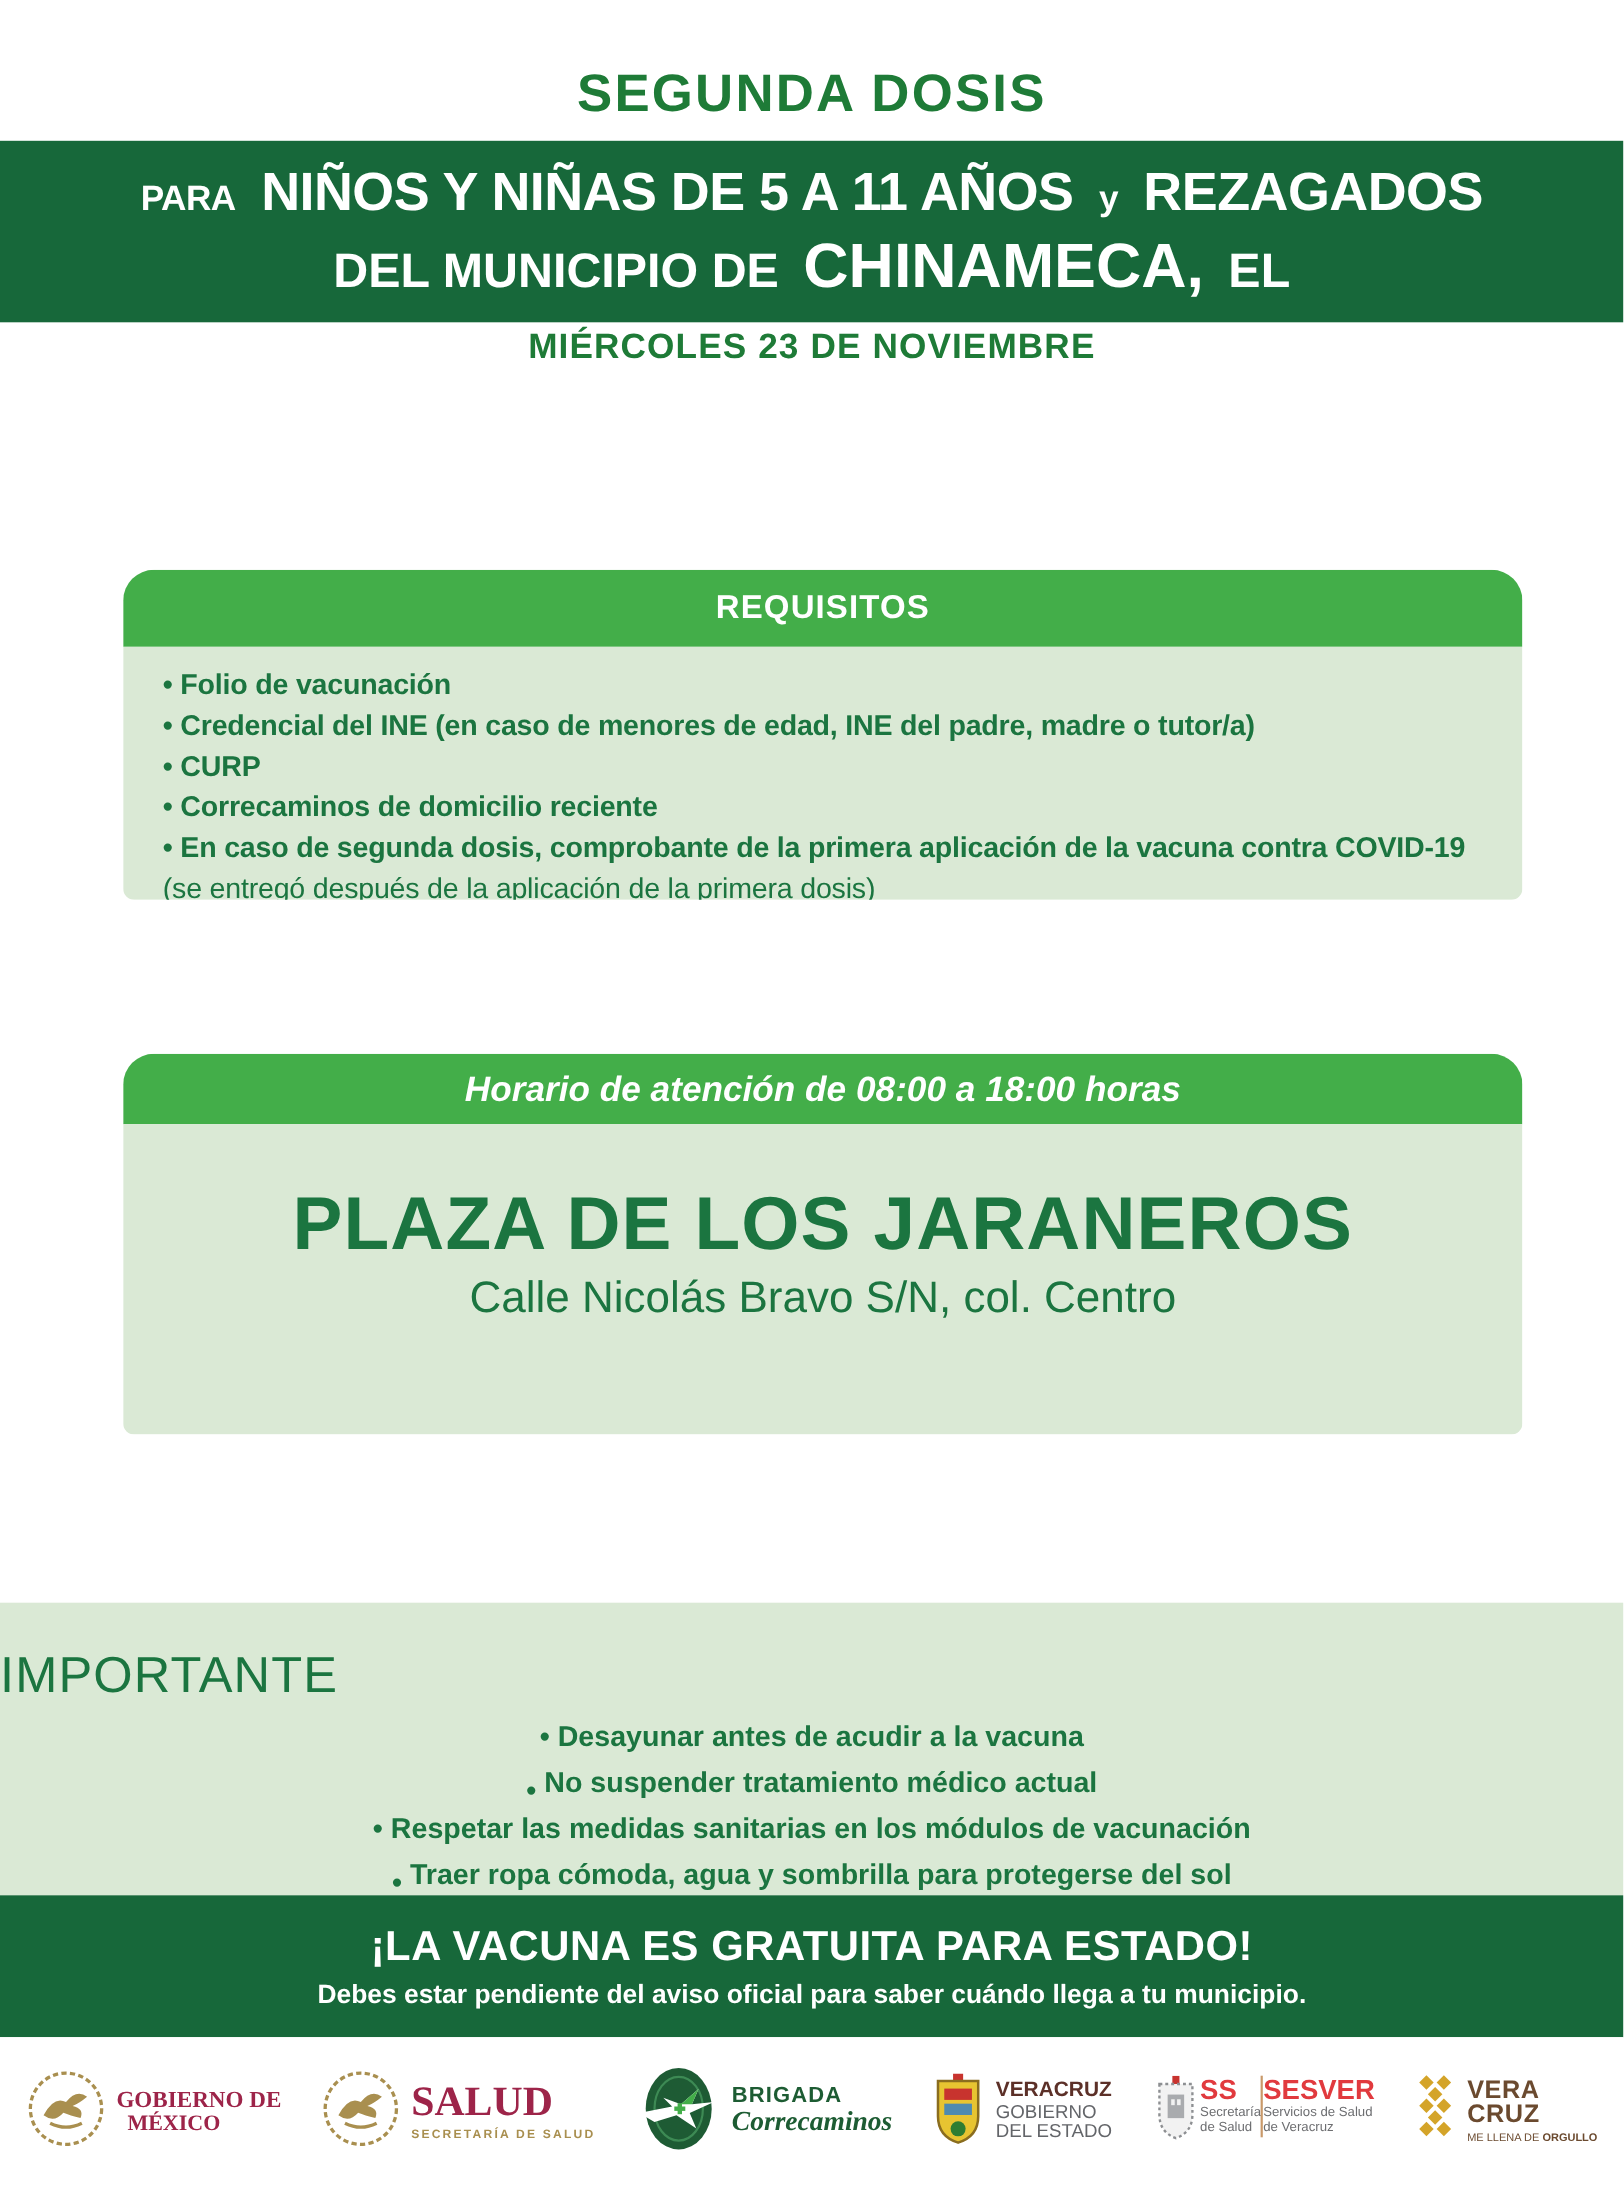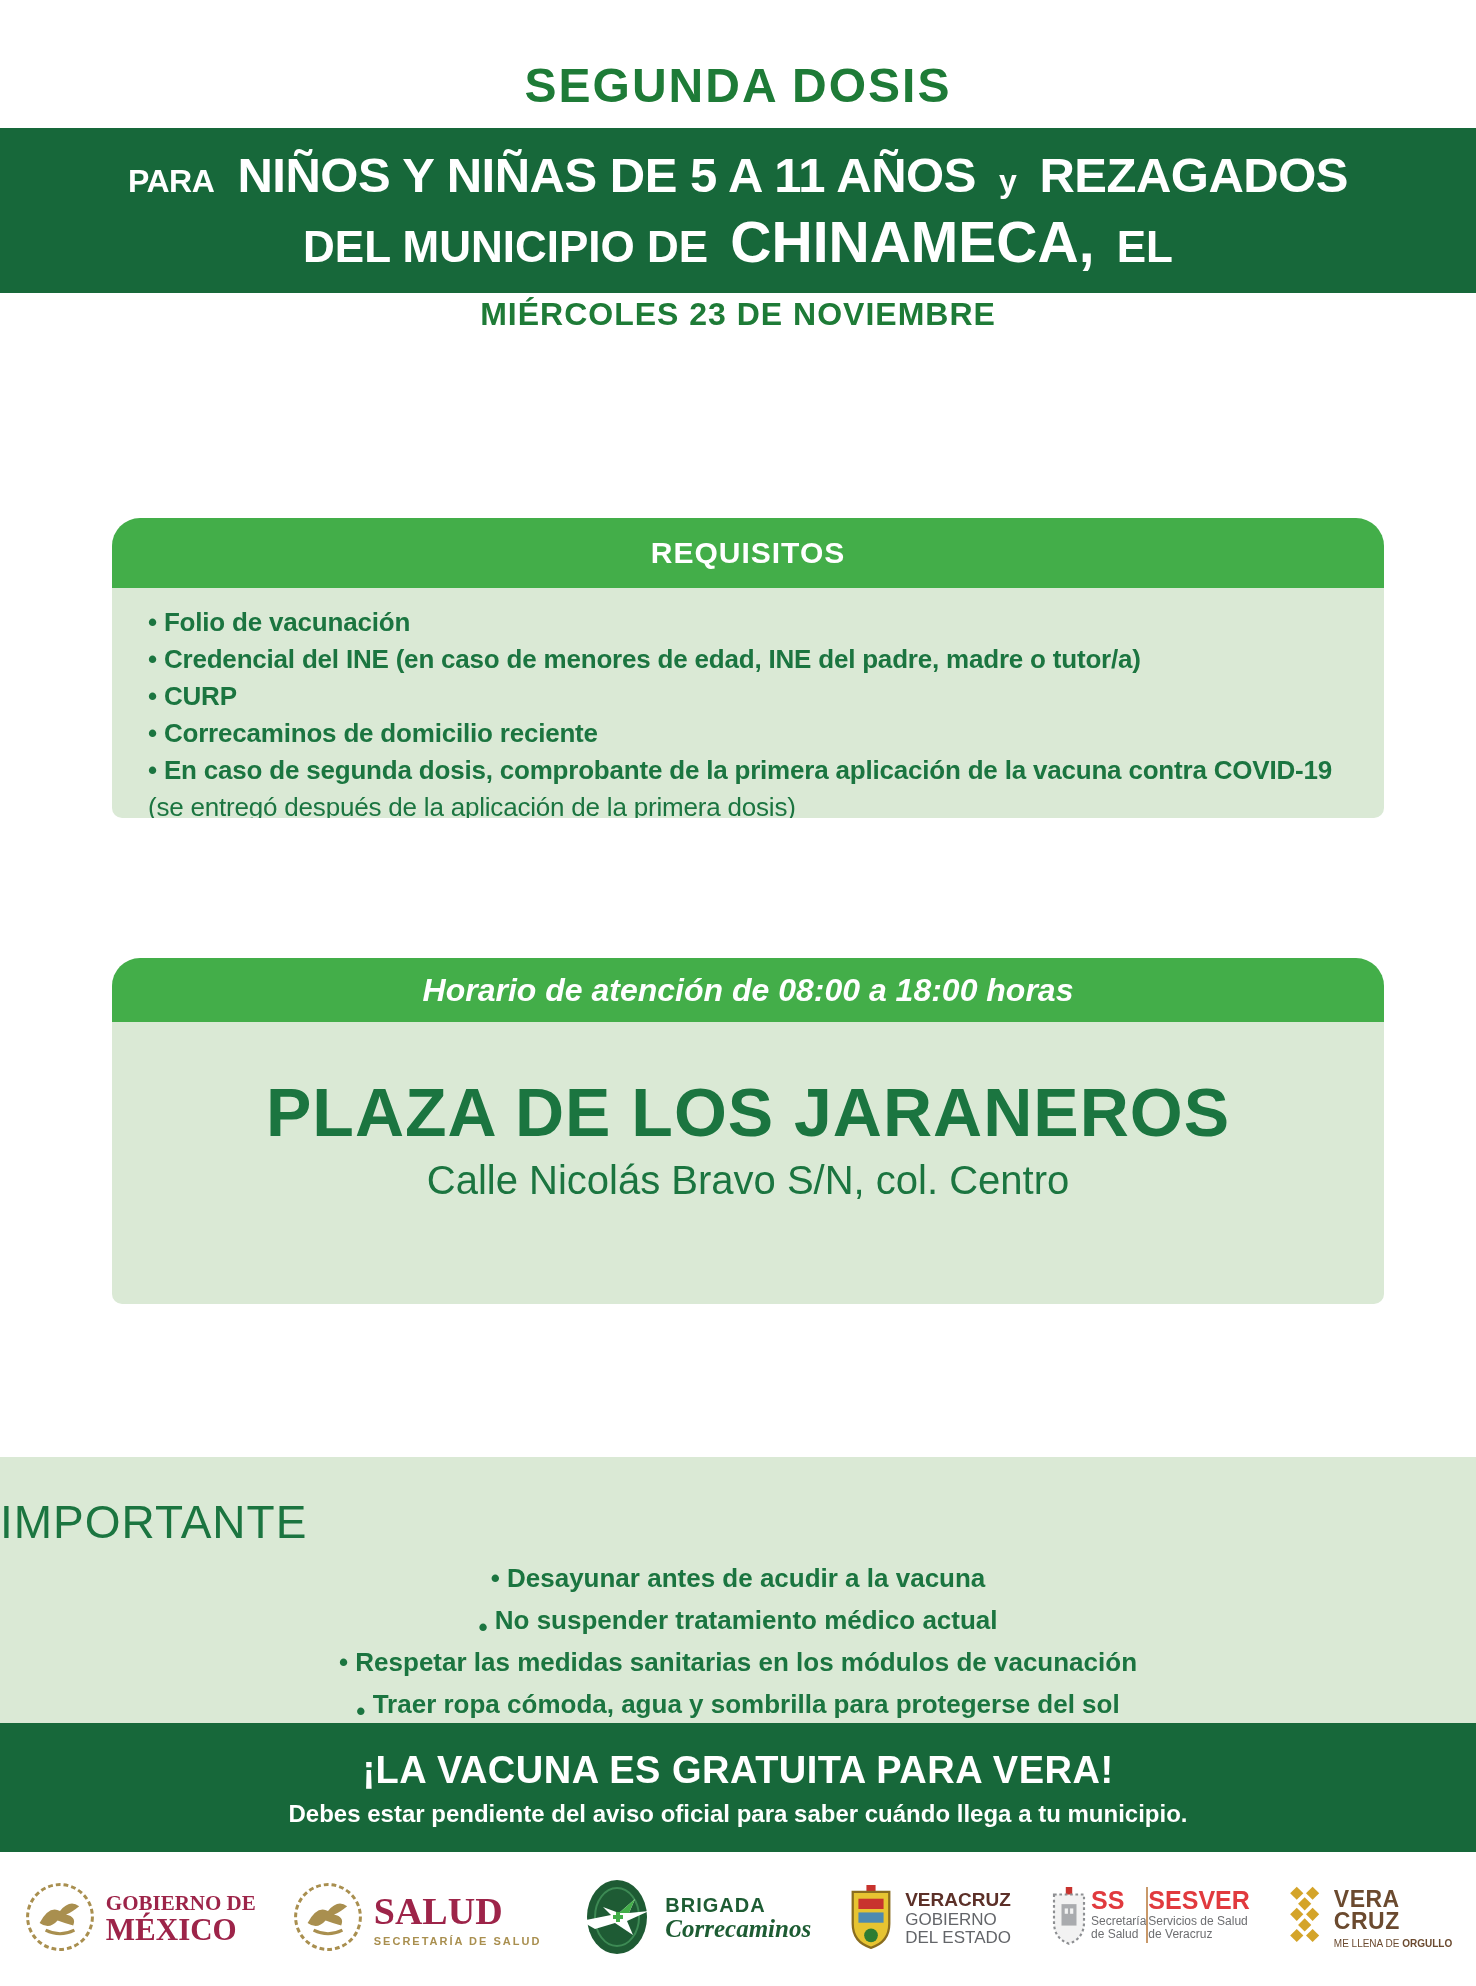--- a/index.html
+++ b/index.html
@@ -89,21 +89,21 @@
   .footer {
     position:absolute; top:1852px; left:0; width:100%; height:134px;
     background:#ffffff; display:flex; align-items:center; justify-content:center;
     gap:36px;
   }
   .logo { display:flex; align-items:center; gap:10px; }
   .serif { font-family:"Liberation Serif", serif; }
 
   .gob-text { color:#9D2449; font-weight:bold; line-height:1.05; }
   .gob-l1 { font-size:21px; }
-  .gob-l2 { font-size:31px; }
+  .gob-l2 { font-size:20px;margin-left:10px; }
 
   .salud-text { line-height:1; }
   .salud-name { color:#9D2449; font-weight:bold; font-size:38px; }
   .salud-sub { color:#A98F4F; font-weight:bold; font-size:11px; letter-spacing:2px; margin-top:6px; }
 
   .brig-text { line-height:1.05; color:#1D5C33; }
   .brig-l1 { font-size:20px; font-weight:bold; letter-spacing:1px; }
   .brig-l2 { font-size:25px; font-weight:bold; font-style:italic; font-family:"Liberation Serif", serif; }
 
   .vgob-text { line-height:1.08; }
@@ -171,21 +171,21 @@
     <div class="importante-title">IMPORTANTE</div>
     <div class="importante-list">
       <div class="imp-item">Desayunar antes de acudir a la vacuna</div>
       <div class="imp-item low">No suspender tratamiento médico actual</div>
       <div class="imp-item">Respetar las medidas sanitarias en los módulos de vacunación</div>
       <div class="imp-item low">Traer ropa cómoda, agua y sombrilla para protegerse del sol</div>
     </div>
   </div>
 
   <div class="free-banner">
-    <div class="free-banner-title">¡LA VACUNA ES GRATUITA PARA VERA!</div>
+    <div class="free-banner-title">¡LA VACUNA ES GRATUITA PARA ESTADO!</div>
     <div class="free-banner-sub">Debes estar pendiente del aviso oficial para saber cuándo llega a tu municipio.</div>
   </div>
 
   <div class="footer">
 
     <div class="logo">
       <span>
         <svg width="72" height="72" viewBox="0 0 60 60">
           <circle cx="30" cy="30" r="27" fill="none" stroke="#A98F4F" stroke-width="2.5" stroke-dasharray="4 2.5"></circle>
           <path d="M13 35 Q21 20 30 25 Q38 15 46 21 Q40 26 35 28 Q44 30 41 37 Q33 35 28 33 Q21 41 13 35 Z" fill="#A98F4F"></path>

